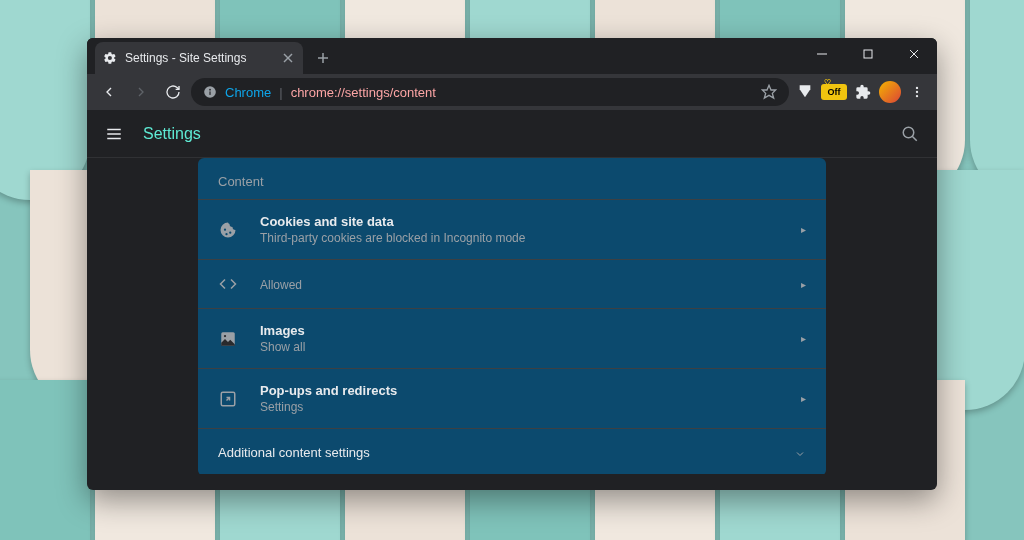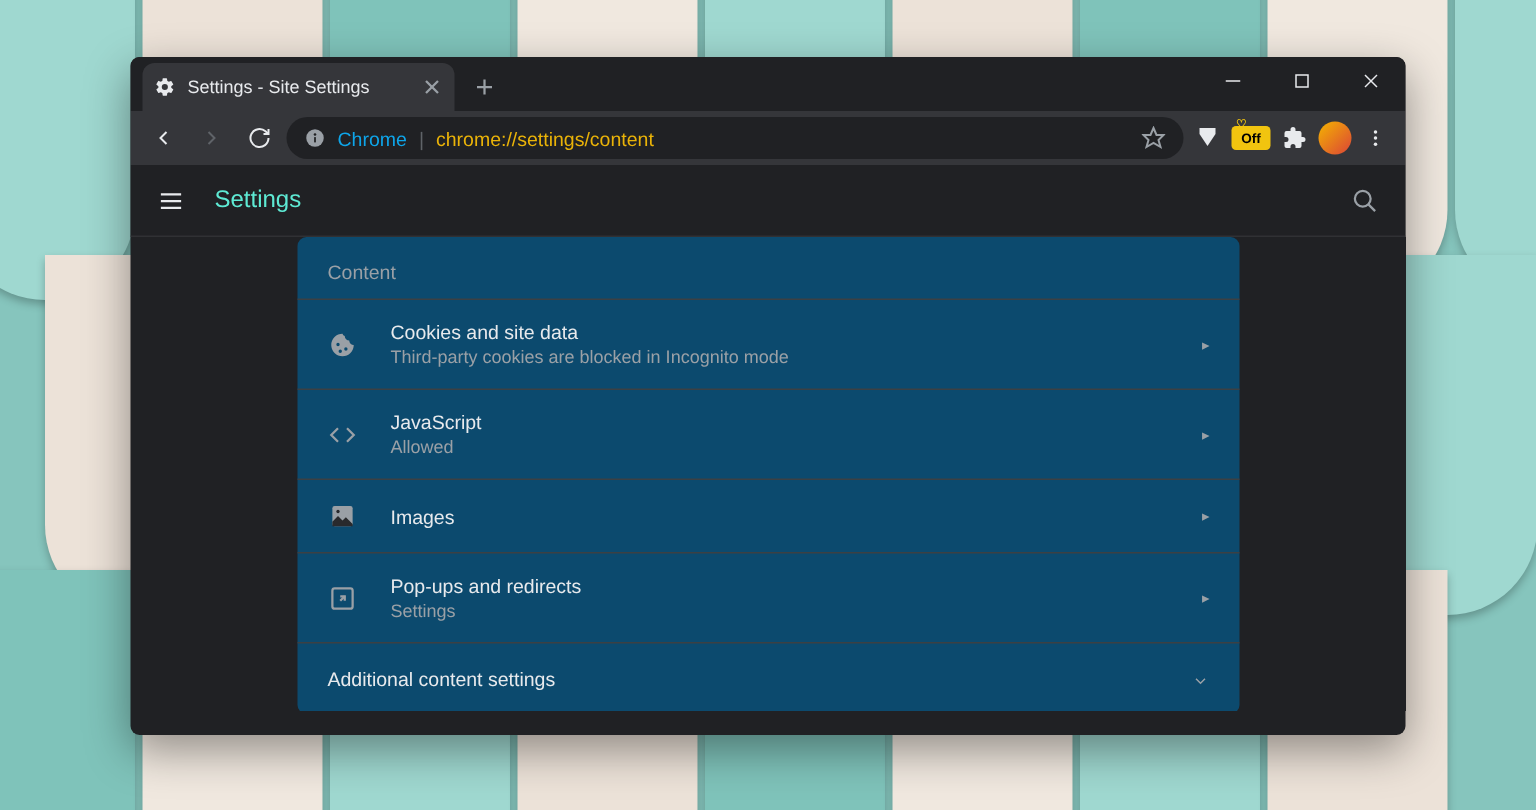--- a/index.html
+++ b/index.html
@@ -18,21 +18,21 @@
 .newtab{width:28px;height:28px;display:flex;align-items:center;justify-content:center;color:#9aa0a6;cursor:pointer;margin-left:6px;margin-bottom:2px}
 .winctrls{position:absolute;right:0;top:0;height:32px;display:flex}
 .winctrls div{width:46px;height:32px;display:flex;align-items:center;justify-content:center;color:#e8eaed;cursor:pointer}
 .toolbar{height:36px;background:#35363a;display:flex;align-items:center;padding:0 8px;gap:4px}
 .navbtn{width:28px;height:28px;display:flex;align-items:center;justify-content:center;color:#9aa0a6;border-radius:14px;cursor:pointer}
 .navbtn.active{color:#e8eaed}
 .omni{flex:1;height:28px;background:#202124;border-radius:14px;display:flex;align-items:center;padding:0 12px;gap:8px;color:#9aa0a6;font-size:13px}
 .omni .lock{color:#9aa0a6}
 .omni .brand{color:#0ea5e9}
 .omni .sep{color:#5f6368}
-.omni .path{color:#eab308}
+.omni .path{color:#fca5a5}
 .omni .star{margin-left:auto;color:#9aa0a6;cursor:pointer}
 .ext{width:24px;height:24px;display:flex;align-items:center;justify-content:center;border-radius:4px;cursor:pointer}
 .avatar{width:22px;height:22px;border-radius:11px;background:linear-gradient(135deg,#f4b400,#db4437);cursor:pointer}
 .menu{color:#e8eaed;cursor:pointer;width:24px;height:24px;display:flex;align-items:center;justify-content:center}
 
 
 .shdr{height:48px;background:#202124;display:flex;align-items:center;padding:0 18px;gap:20px;border-bottom:1px solid #303134}
 .shdr .ham{color:#e8eaed;cursor:pointer}
 .shdr .stitle{color:#5eead4;font-size:16px}
 .shdr .ssearch{margin-left:auto;color:#9aa0a6;cursor:pointer}
@@ -41,21 +41,21 @@
 .content{height:316px;overflow-y:auto;background:#202124;position:relative}
 .content::-webkit-scrollbar{width:12px}
 .content::-webkit-scrollbar-track{background:#202124}
 .content::-webkit-scrollbar-thumb{background:#5f6368;border-radius:0}
 .card{width:628px;margin:0 auto;background:#0c4a6e;border-radius:6px;margin-top:0px}
 .sect{padding:16px 20px 10px;color:#9aa0a6;font-size:13px}
 .row{display:flex;align-items:center;padding:14px 20px;gap:22px;border-top:1px solid #3c4043;cursor:pointer}
 .row:first-of-type{border-top:none}
 .row .icon{width:20px;height:20px;display:flex;align-items:center;justify-content:center;color:#9aa0a6;flex-shrink:0}
 .row .txt{flex:1}
-.row .name{color:#e8eaed;font-size:13px;font-weight:400}
+.row .name{color:#e8eaed;font-size:13px;font-weight:700}
 .row .desc{color:#9aa0a6;font-size:12px;margin-top:2px}
 .row .chev{color:#9aa0a6;font-size:10px}
 .addl{display:flex;align-items:flex-end;padding:16px 20px;border-top:1px solid #3c4043;cursor:pointer}
 .addl .name{color:#e8eaed;font-size:13px;font-weight:500;flex:1}
 svg{display:block}
 </style>
 </head>
 <body>
 
 <div class="wallpaper">
@@ -223,36 +223,36 @@
       </div>
 
       <div class="row">
         <span class="icon">
             <svg width="18" height="18" viewBox="0 0 24 24" fill="none" stroke="#9aa0a6" stroke-width="2">
               <polyline points="8 6 2 12 8 18"></polyline>
               <polyline points="16 6 22 12 16 18"></polyline>
             </svg>
           </span>
         <div class="txt">
-            <div class="name">JavaScript</div>
             <div class="desc">Allowed</div>
           </div>
         <span class="chev">▸</span>
       </div>
 
       <div class="row">
         <span class="icon">
             <svg width="18" height="18" viewBox="0 0 24 24" fill="#9aa0a6">
               <rect x="3" y="3" width="18" height="18" rx="2"></rect>
               <circle cx="8" cy="8" r="1.5" fill="#292a2d"></circle>
               <path d="M3 17l5-5 4 4 3-3 6 6v2H3z" fill="#292a2d"></path>
             </svg>
           </span>
         <div class="txt">
             <div class="name">Images</div>
+            <div class="desc">Show all</div>
           </div>
         <span class="chev">▸</span>
       </div>
 
       <div class="row">
         <span class="icon">
             <svg width="18" height="18" viewBox="0 0 24 24" fill="none" stroke="#9aa0a6" stroke-width="2">
               <rect x="3" y="3" width="18" height="18" rx="2"></rect>
               <polyline points="10 14 14 10"></polyline>
               <polyline points="10 10 14 10 14 14"></polyline>

